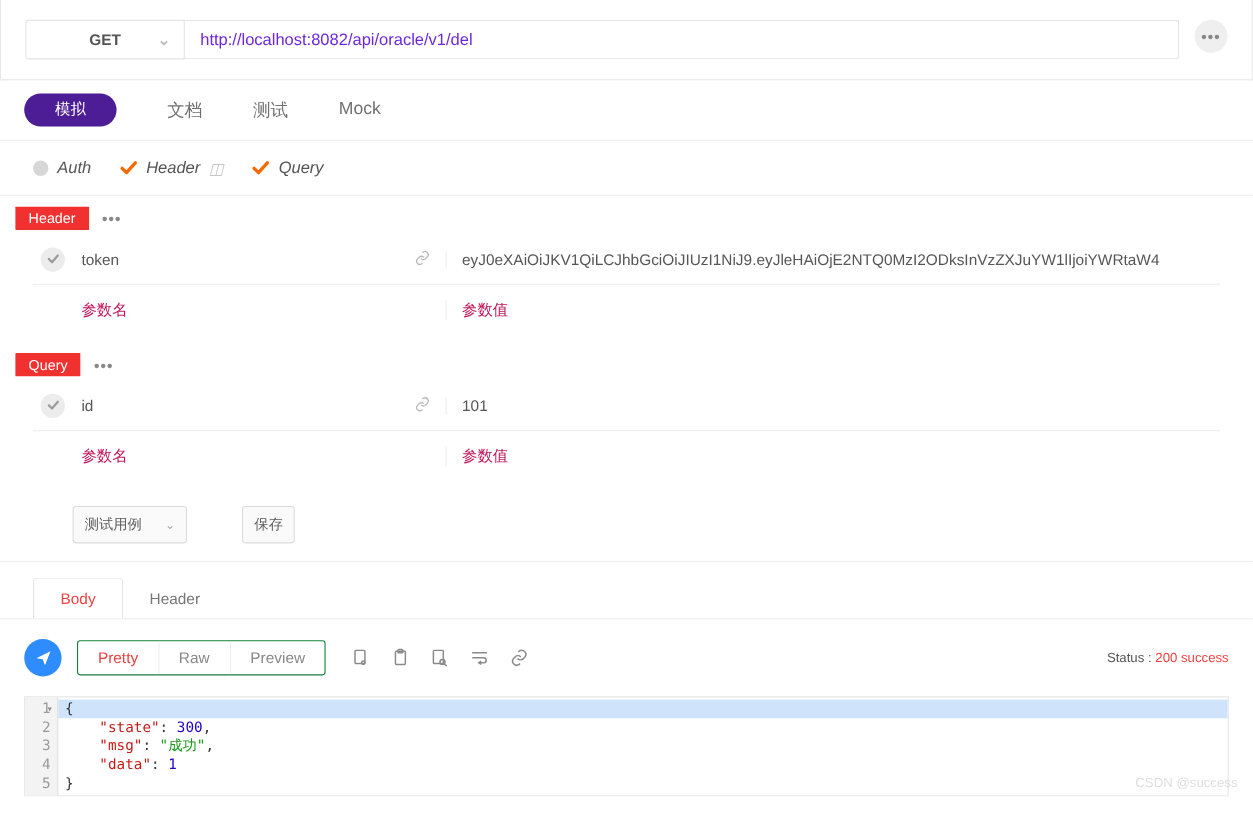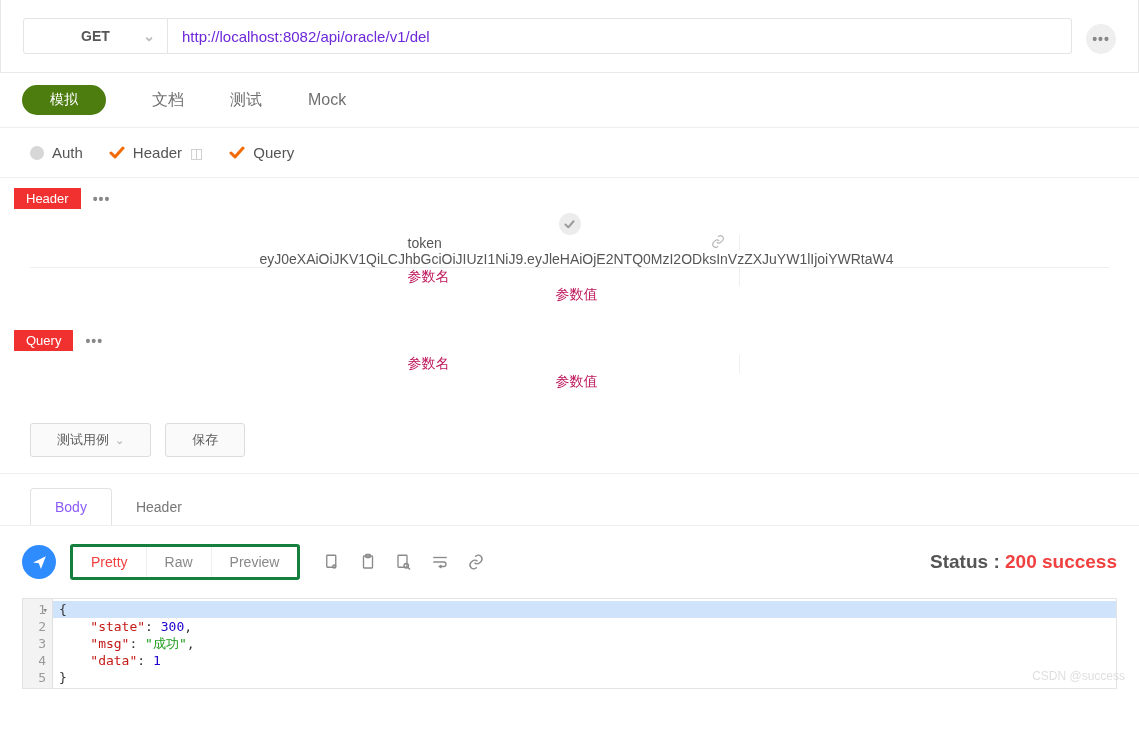--- a/index.html
+++ b/index.html
@@ -1,60 +1,60 @@
 <!DOCTYPE html>
 <html><head>
 <meta charset="utf-8">
 <style>
 * { box-sizing: border-box; margin: 0; padding: 0; }
 body { font-family: "Microsoft YaHei", "PingFang SC", Arial, sans-serif; font-size: 14px; color: #333; background: #fff; width: 1139px; }
-.top-bar { display: flex; align-items: flex-end; padding: 18px 22px 18px 22px; border: 1px solid #e8e8e8; border-top: none; }
+.top-bar { display: flex; align-items: flex-start; padding: 18px 22px 18px 22px; border: 1px solid #e8e8e8; border-top: none; }
 .method-select { width: 145px; height: 36px; border: 1px solid #e4e4e4; display: flex; align-items: center; justify-content: center; position: relative; font-weight: 600; color: #555; border-radius: 3px 0 0 3px; }
 .method-select .chev { position: absolute; right: 12px; color: #bbb; }
 .url-input { flex: 1; height: 36px; border: 1px solid #e4e4e4; border-left: none; padding: 0 14px; font-size: 15px; color: #6d28d9; outline: none; border-radius: 0 3px 3px 0; }
 .more-btn { width: 30px; height: 30px; border-radius: 50%; background: #efefef; display: flex; align-items: center; justify-content: center; margin-left: 14px; color: #888; font-weight: bold; letter-spacing: 1px; }
 .tabs-row { display: flex; align-items: center; padding: 12px 22px; gap: 46px; border-bottom: 1px solid #eee;}
-.pill-tab { background: #4d7c0f; color: #fff; padding: 6px 28px; border-radius: 18px; font-size: 14px; }
+.pill-tab { background: #4c1d95; color: #fff; padding: 6px 28px; border-radius: 18px; font-size: 14px; }
 .plain-tab { color: #707070; font-size: 16px; }
-.sub-row { display: flex; align-items: center; gap: 26px; padding: 16px 30px; border-bottom: 1px solid #eee; }
+.sub-row { display: flex; align-items: center; gap: 26px; padding: 16px 30px; border-bottom: 1px solid #eee; font-style: italic; }
 .sub-item { display: flex; align-items: center; gap: 8px; color: #555; font-size: 15px;}
 .dot-grey { width: 14px; height: 14px; background: #d7d7d7; border-radius: 50%; }
 .check-orange { width: 16px; height: 16px; display: inline-flex; align-items: center; justify-content: center; }
 .check-orange svg { width: 16px; height: 16px; }
 .box-icon { color: #c5c5c5; font-size: 14px;}
 .section-badge-row { display: flex; align-items: center; padding: 10px 14px 0 14px; gap: 12px; }
 .badge { background: #f13030; color: #fff; padding: 3px 12px; font-size: 13px; border-radius: 0.5px;}
 .dots { color: #888; letter-spacing: 1px; font-weight: bold; font-size: 14px;}
 .param-table { padding: 4px 30px 6px 30px; }
-.param-row { display: flex; align-items: center; min-height: 46px; border-bottom: 1px solid #eee; flex-direction: column; }
+.param-row { display: flex; align-items: center; min-height: 46px; border-bottom: 1px solid #eee; }
 .param-row:last-child { border-bottom: none;}
 .row-check { width: 36px; display: flex; justify-content: center; }
 .circle-check { width: 22px; height: 22px; border-radius: 50%; background: #ececec; display: flex; align-items: center; justify-content: center; }
 .circle-check svg { width: 13px; height: 13px; }
 .col-name { width: 340px; position: relative; font-size: 14px; color: #565656; padding-left: 8px;}
 .col-name.placeholder, .col-val.placeholder { color: #be185d; }
 .col-link { position: absolute; right: 14px; top: 50%; transform: translateY(-50%); color: #b8b8b8; }
 .col-val { flex: 1; font-size: 14px; color: #565656; padding-left: 14px; white-space: nowrap; overflow: hidden; }
 .col-divider { border-right: 1px solid #eee; height: 100%; }
 .buttons-row { display: flex; align-items: center; gap: 14px; padding: 16px 30px; border-bottom: 1px solid #eee;}
-.btn-outline { border: 1px solid #dcdcdc; background: #fafafa; padding: 7px 26px; border-radius: 3px; color: #5d5d5d; display: flex; align-items: center; gap: 6px; font-size: 13px;}
+.btn-outline { border: 1px solid #dcdcdc; background: #fafafa; padding: 7px 10px; border-radius: 3px; color: #5d5d5d; display: flex; align-items: center; gap: 21px; font-size: 13px; margin-left: 36px;}
 .btn-outline .chev { color: #aaa; font-size: 11px;}
 .resp-tabs { display: flex; align-items: flex-end; padding: 14px 30px 0 30px; gap: 0;}
-.resp-tab { padding: 10px 24px; border: 1px solid #e2e2e2; border-bottom: none; border-radius: 4px 4px 0 0; font-size: 14px; color: #8b5cf6; background: #fff; margin-right: -1px;}
+.resp-tab { padding: 10px 24px; border: 1px solid #e2e2e2; border-bottom: none; border-radius: 4px 4px 0 0; font-size: 14px; color: #ef4444; background: #fff; margin-right: -1px;}
 .resp-tab.inactive { color: #777; border-color: transparent; background: transparent;}
 .resp-toolbar { display: flex; align-items: center; padding: 18px 22px; gap: 8px; border-top: 1px solid #eee;}
 .send-circle { width: 34px; height: 34px; border-radius: 50%; background: #2f8cff; display: flex; align-items: center; justify-content: center; margin-right: 6px;}
 .send-circle svg { width: 17px; height: 17px; fill: #fff;}
-.view-tabs { display: flex; border: 3px solid #15803d; border-radius: 3px; overflow: hidden; margin-right: 14px;}
+.view-tabs { display: flex; border: 1px solid #15803d; border-radius: 3px; overflow: hidden; margin-right: 14px;}
 .view-tab { padding: 7px 18px; color: #888; font-size: 14px; border-right: 1px solid #eee;}
 .view-tab.active { color: #f04040;}
 .view-tab:last-child { border-right: none;}
 .tool-icons { display: flex; gap: 16px; color: #8a8a8a; align-items: center;}
 .tool-icons .ti { width: 20px; height: 20px; display: flex; align-items: center; justify-content: center;}
-.status-right { margin-left: auto; color: #555; font-size: 19px; font-weight: bold;}
+.status-right { margin-left: auto; color: #555; font-size: 12px;}
 .status-right .ok { color: #f04040; }
 .code-area { display: flex; border: 1px solid #e4e4e4; margin: 0 22px 0 22px; font-family: Consolas, monospace; font-size: 13px;}
 .gutter { background: #f3f3f3; color: #9a9a9a; text-align: right; padding: 2px 6px 2px 10px; border-right: 1px solid #e0e0e0; user-select: none; min-width: 30px;}
 .gutter .ln { height: 17px; line-height: 17px; position: relative;}
 .gutter .fold { position: absolute; right: -2px; top: 1px; font-size: 9px; color: #888;}
 .code-body { flex: 1; padding: 2px 6px;}
 .code-line { height: 17px; line-height: 17px; white-space: pre;}
 .cl-highlight { background: #cfe4fb; margin: 0 -6px; padding: 0 6px;}
 .tok-key { color: #c41a16; }
 .tok-str { color: #1a9b1a; }
@@ -138,20 +138,37 @@
     <div class="col-val placeholder">参数值</div>
   </div>
 </div>
 
 <div class="section-badge-row">
   <span class="badge">Query</span>
   <span class="dots">•••</span>
 </div>
 <div class="param-table">
   <div class="param-row">
+    <div class="row-check">
+      <div class="circle-check">
+            <svg viewBox="0 0 16 16">
+              <path d="M3 8 L6.5 11.5 L13 4" stroke="#9b9b9b" stroke-width="2.5" fill="none" stroke-linecap="round" stroke-linejoin="round"></path>
+            </svg>
+          </div>
+    </div>
+    <div class="col-name col-divider">
+      <span>id</span>
+      <span class="col-link"><svg width="14" height="14" viewBox="0 0 24 24" fill="none" stroke="#b8b8b8" stroke-width="2">
+              <path d="M10 13a5 5 0 0 0 7 0l3-3a5 5 0 0 0-7-7l-1 1"></path>
+              <path d="M14 11a5 5 0 0 0-7 0l-3 3a5 5 0 0 0 7 7l1-1"></path>
+            </svg></span>
+    </div>
+    <div class="col-val">101</div>
+  </div>
+  <div class="param-row">
     <div class="row-check"></div>
     <div class="col-name placeholder col-divider">参数名</div>
     <div class="col-val placeholder">参数值</div>
   </div>
 </div>
 
 <div class="buttons-row">
   <div class="btn-outline">
     <span>测试用例</span>
     <span class="chev">⌄</span>

